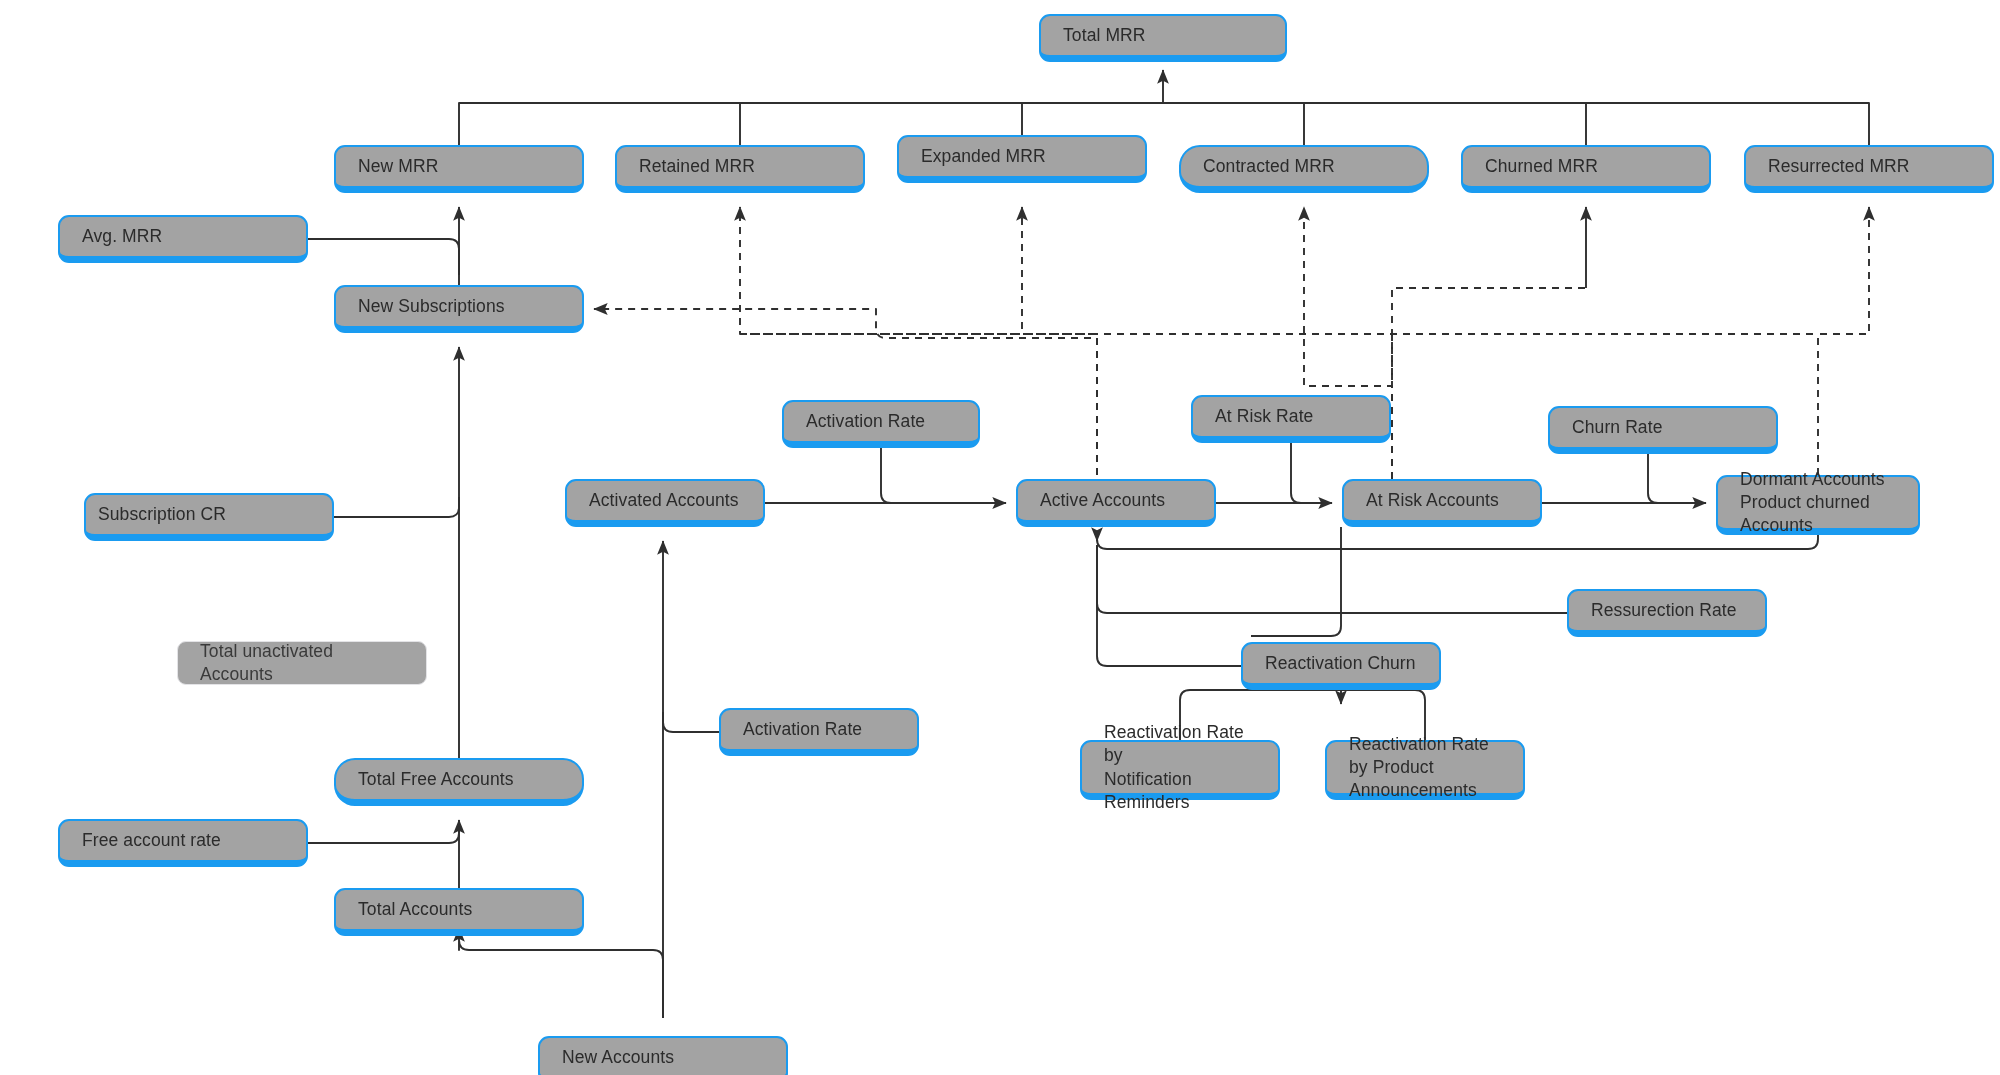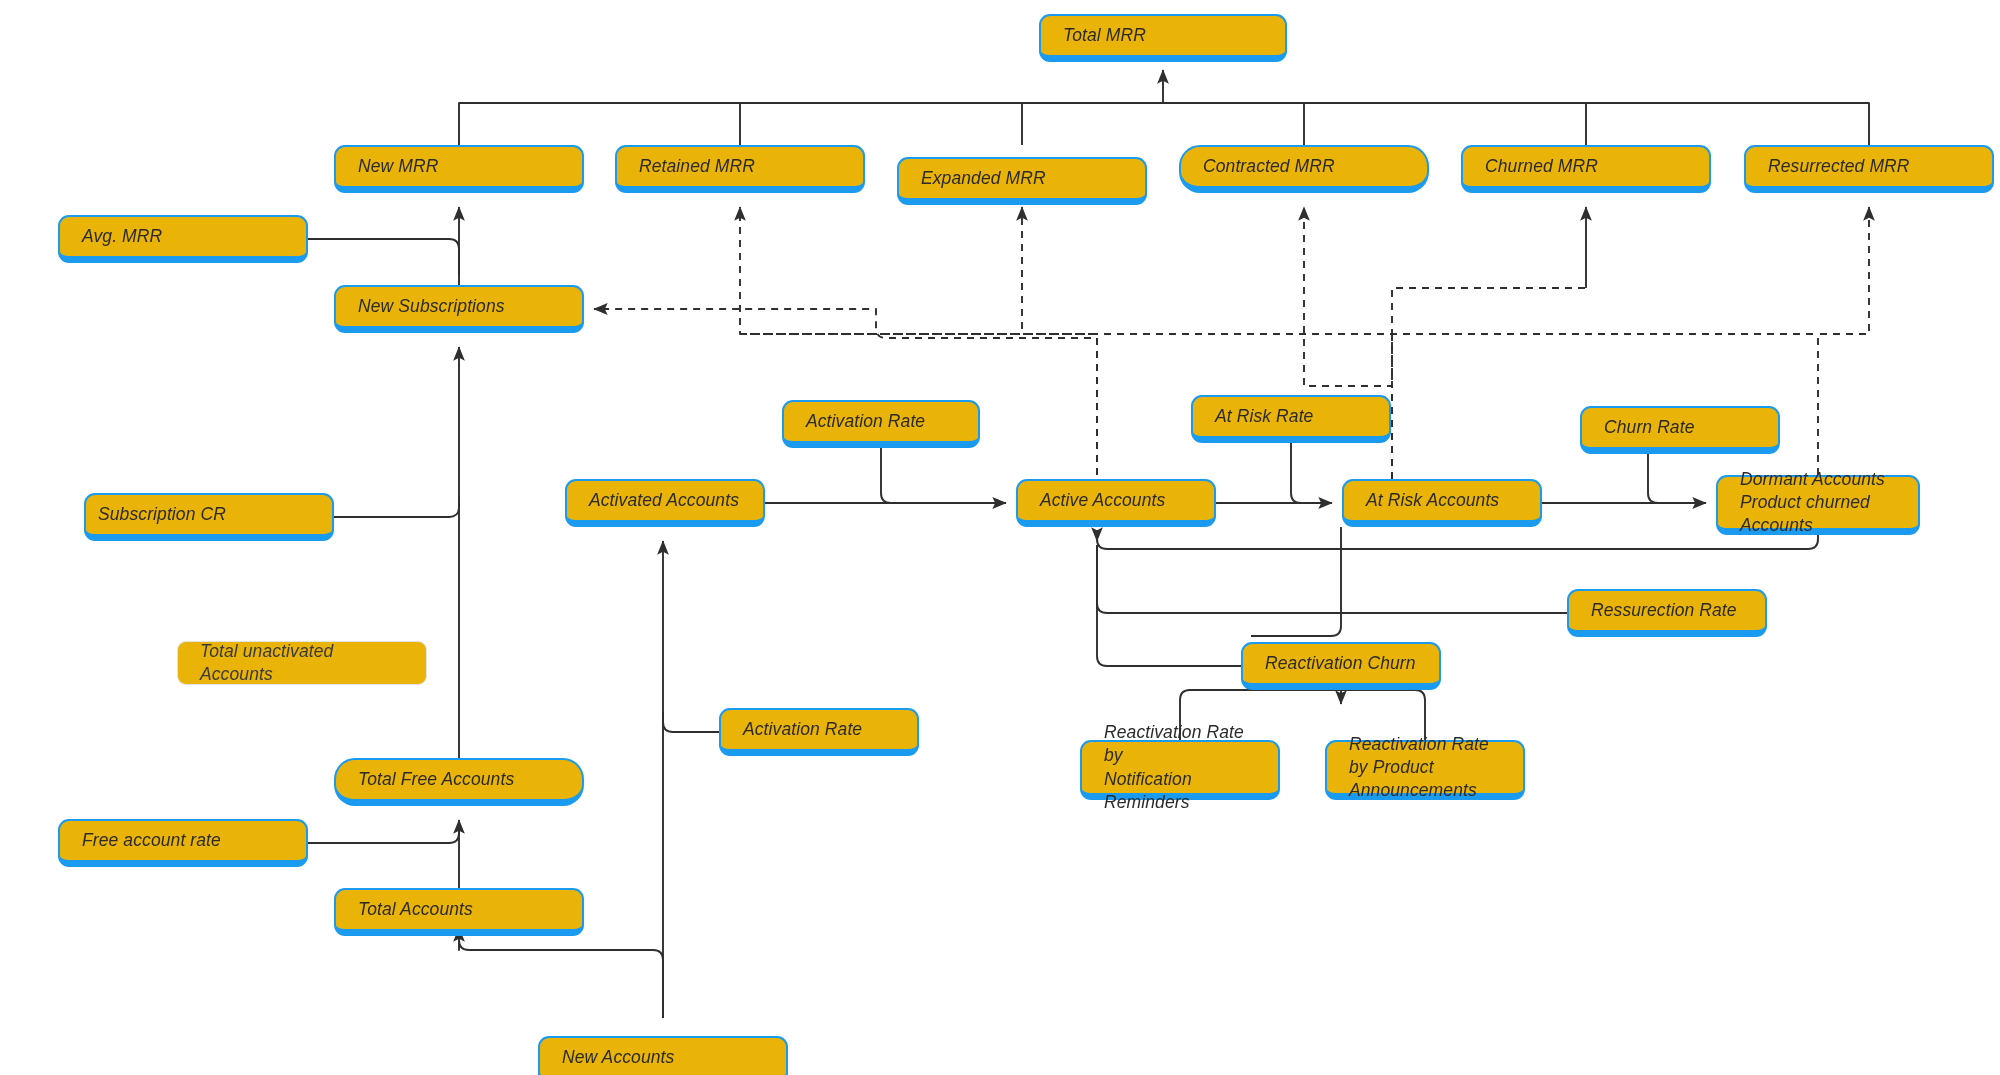--- a/index.html
+++ b/index.html
@@ -9,34 +9,33 @@
     position:relative;
     width:2000px;
     height:1075px;
     background:#ffffff;
     overflow:hidden;
   }
   #edges{position:absolute;left:0;top:0;width:2000px;height:1075px;}
   .node{
     position:absolute;
     box-sizing:border-box;
-    background:#eab308;
+    background:#a3a3a3;
     border:2.5px solid #1a9bf0;
     border-bottom-width:7px;
     border-radius:11px;
     display:flex;
     align-items:center;
     padding:0 22px;
     color:#2b2b2b;
     font-size:17.5px;
     line-height:1.32;
     letter-spacing:.1px;
     white-space:pre-line;
     z-index:3;
-    font-style:italic;
   }
   .node.plain{
     border:1.5px solid #e3e3e6;
     border-bottom-width:1.5px;
     border-radius:9px;
     color:#3a3a3a;
   }
   .node span{display:block;}
 </style>
 </head>
@@ -119,29 +118,29 @@
 
       <path d="M1586,288 L1586,207" marker-end="url(#ah)"></path>
 
     </g>
   </svg>
 
   <div id="nodes">
       <div class="node" style="left: 1039px; top: 14px; width: 248px; height: 48px;"><span>Total MRR</span></div>
       <div class="node" style="left: 334px; top: 145px; width: 250px; height: 48px;"><span>New MRR</span></div>
       <div class="node" style="left: 615px; top: 145px; width: 250px; height: 48px;"><span>Retained MRR</span></div>
-      <div class="node" style="left: 897px; top: 157px; width: 250px; height: 48px;"><span>Expanded MRR</span></div>
+      <div class="node" style="left: 897px; top: 135px; width: 250px; height: 48px;"><span>Expanded MRR</span></div>
       <div class="node" style="left: 1179px; top: 145px; width: 250px; height: 48px; border-radius: 21px;"><span>Contracted MRR</span></div>
       <div class="node" style="left: 1461px; top: 145px; width: 250px; height: 48px;"><span>Churned MRR</span></div>
       <div class="node" style="left: 1744px; top: 145px; width: 250px; height: 48px;"><span>Resurrected MRR</span></div>
       <div class="node" style="left: 58px; top: 215px; width: 250px; height: 48px;"><span>Avg. MRR</span></div>
       <div class="node" style="left: 334px; top: 285px; width: 250px; height: 48px;"><span>New Subscriptions</span></div>
       <div class="node" style="left: 782px; top: 400px; width: 198px; height: 48px;"><span>Activation Rate</span></div>
       <div class="node" style="left: 1191px; top: 395px; width: 200px; height: 48px;"><span>At Risk Rate</span></div>
-      <div class="node" style="left: 1548px; top: 406px; width: 200px; height: 48px; margin-left: 32px;"><span>Churn Rate</span></div>
+      <div class="node" style="left: 1548px; top: 406px; width: 230px; height: 48px;"><span>Churn Rate</span></div>
       <div class="node" style="left: 84px; top: 493px; width: 250px; height: 48px; padding-left: 12px;"><span>Subscription CR</span></div>
       <div class="node" style="left: 565px; top: 479px; width: 200px; height: 48px;"><span>Activated Accounts</span></div>
       <div class="node" style="left: 1016px; top: 479px; width: 200px; height: 48px;"><span>Active Accounts</span></div>
       <div class="node" style="left: 1342px; top: 479px; width: 200px; height: 48px;"><span>At Risk Accounts</span></div>
       <div class="node" style="left: 1716px; top: 475px; width: 204px; height: 60px;"><span>Dormant Accounts
 Product churned Accounts</span></div>
       <div class="node" style="left: 1567px; top: 589px; width: 200px; height: 48px;"><span>Ressurection Rate</span></div>
       <div class="node plain" style="left: 177px; top: 641px; width: 250px; height: 44px;"><span>Total unactivated Accounts</span></div>
       <div class="node" style="left: 1241px; top: 642px; width: 200px; height: 48px;"><span>Reactivation Churn</span></div>
       <div class="node" style="left: 719px; top: 708px; width: 200px; height: 48px;"><span>Activation Rate</span></div>

